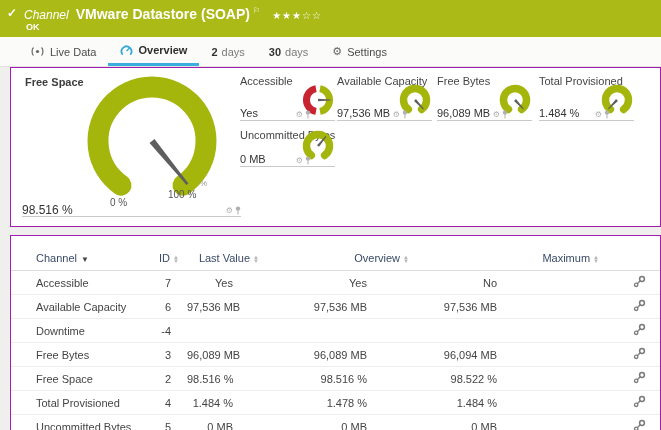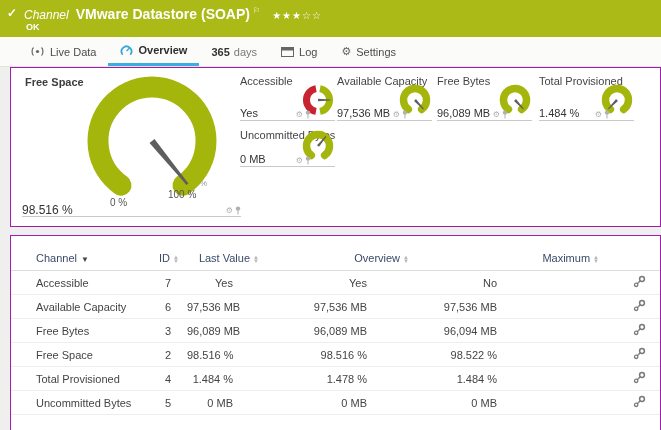--- a/index.html
+++ b/index.html
@@ -77,28 +77,24 @@
     <span>Live Data</span>
   </div>
   <div class="tab active">
     <svg width="13" height="12" viewBox="0 0 13 12">
       <path d="M2.2 10 A5 5 0 1 1 10.8 10" fill="none" stroke="#35a8d8" stroke-width="1.8" stroke-linecap="round"></path>
       <line x1="6.5" y1="7" x2="9.6" y2="3.9" stroke="#35a8d8" stroke-width="1.4"></line>
     </svg>
     <span>Overview</span>
   </div>
   <div class="tab">
-    <span><span class="num">365</span><span class="unit">days</span></span>
+    <span><span class="num">2</span><span class="unit">days</span></span>
   </div>
   <div class="tab">
-    <svg width="13" height="10" viewBox="0 0 13 10">
-      <rect x="0.5" y="0.5" width="12" height="9" fill="none" stroke="#666"></rect>
-      <rect x="0.5" y="0.5" width="12" height="3" fill="#666"></rect>
-    </svg>
-    <span>Log</span>
+    <span><span class="num">30</span><span class="unit">days</span></span>
   </div>
   <div class="tab">
     <span class="gearglyph">⚙</span>
     <span>Settings</span>
   </div>
 </div>
 
 <div class="panel" id="gauges">
 
   <div class="gcell" id="main-gauge">
@@ -263,20 +259,32 @@
           <td class="c-last">97,536 MB</td>
           <td class="c-min">97,536 MB</td>
           <td class="c-max">97,536 MB</td>
           <td class="c-ic"><svg width="13" height="13" viewBox="0 0 13 13">
               <circle cx="9" cy="4" r="2.4" fill="none" stroke="#787878" stroke-width="1.5"></circle>
               <circle cx="3.2" cy="9.8" r="1.7" fill="none" stroke="#787878" stroke-width="1.3"></circle>
               <line x1="4.6" y1="8.4" x2="7" y2="6" stroke="#787878" stroke-width="1.3"></line>
             </svg></td>
         </tr>
         <tr>
+          <td class="ch">Downtime</td>
+          <td class="c-id">-4</td>
+          <td class="c-last"></td>
+          <td class="c-min"></td>
+          <td class="c-max"></td>
+          <td class="c-ic"><svg width="13" height="13" viewBox="0 0 13 13">
+              <circle cx="9" cy="4" r="2.4" fill="none" stroke="#787878" stroke-width="1.5"></circle>
+              <circle cx="3.2" cy="9.8" r="1.7" fill="none" stroke="#787878" stroke-width="1.3"></circle>
+              <line x1="4.6" y1="8.4" x2="7" y2="6" stroke="#787878" stroke-width="1.3"></line>
+            </svg></td>
+        </tr>
+        <tr>
           <td class="ch">Free Bytes</td>
           <td class="c-id">3</td>
           <td class="c-last">96,089 MB</td>
           <td class="c-min">96,089 MB</td>
           <td class="c-max">96,094 MB</td>
           <td class="c-ic"><svg width="13" height="13" viewBox="0 0 13 13">
               <circle cx="9" cy="4" r="2.4" fill="none" stroke="#787878" stroke-width="1.5"></circle>
               <circle cx="3.2" cy="9.8" r="1.7" fill="none" stroke="#787878" stroke-width="1.3"></circle>
               <line x1="4.6" y1="8.4" x2="7" y2="6" stroke="#787878" stroke-width="1.3"></line>
             </svg></td>

